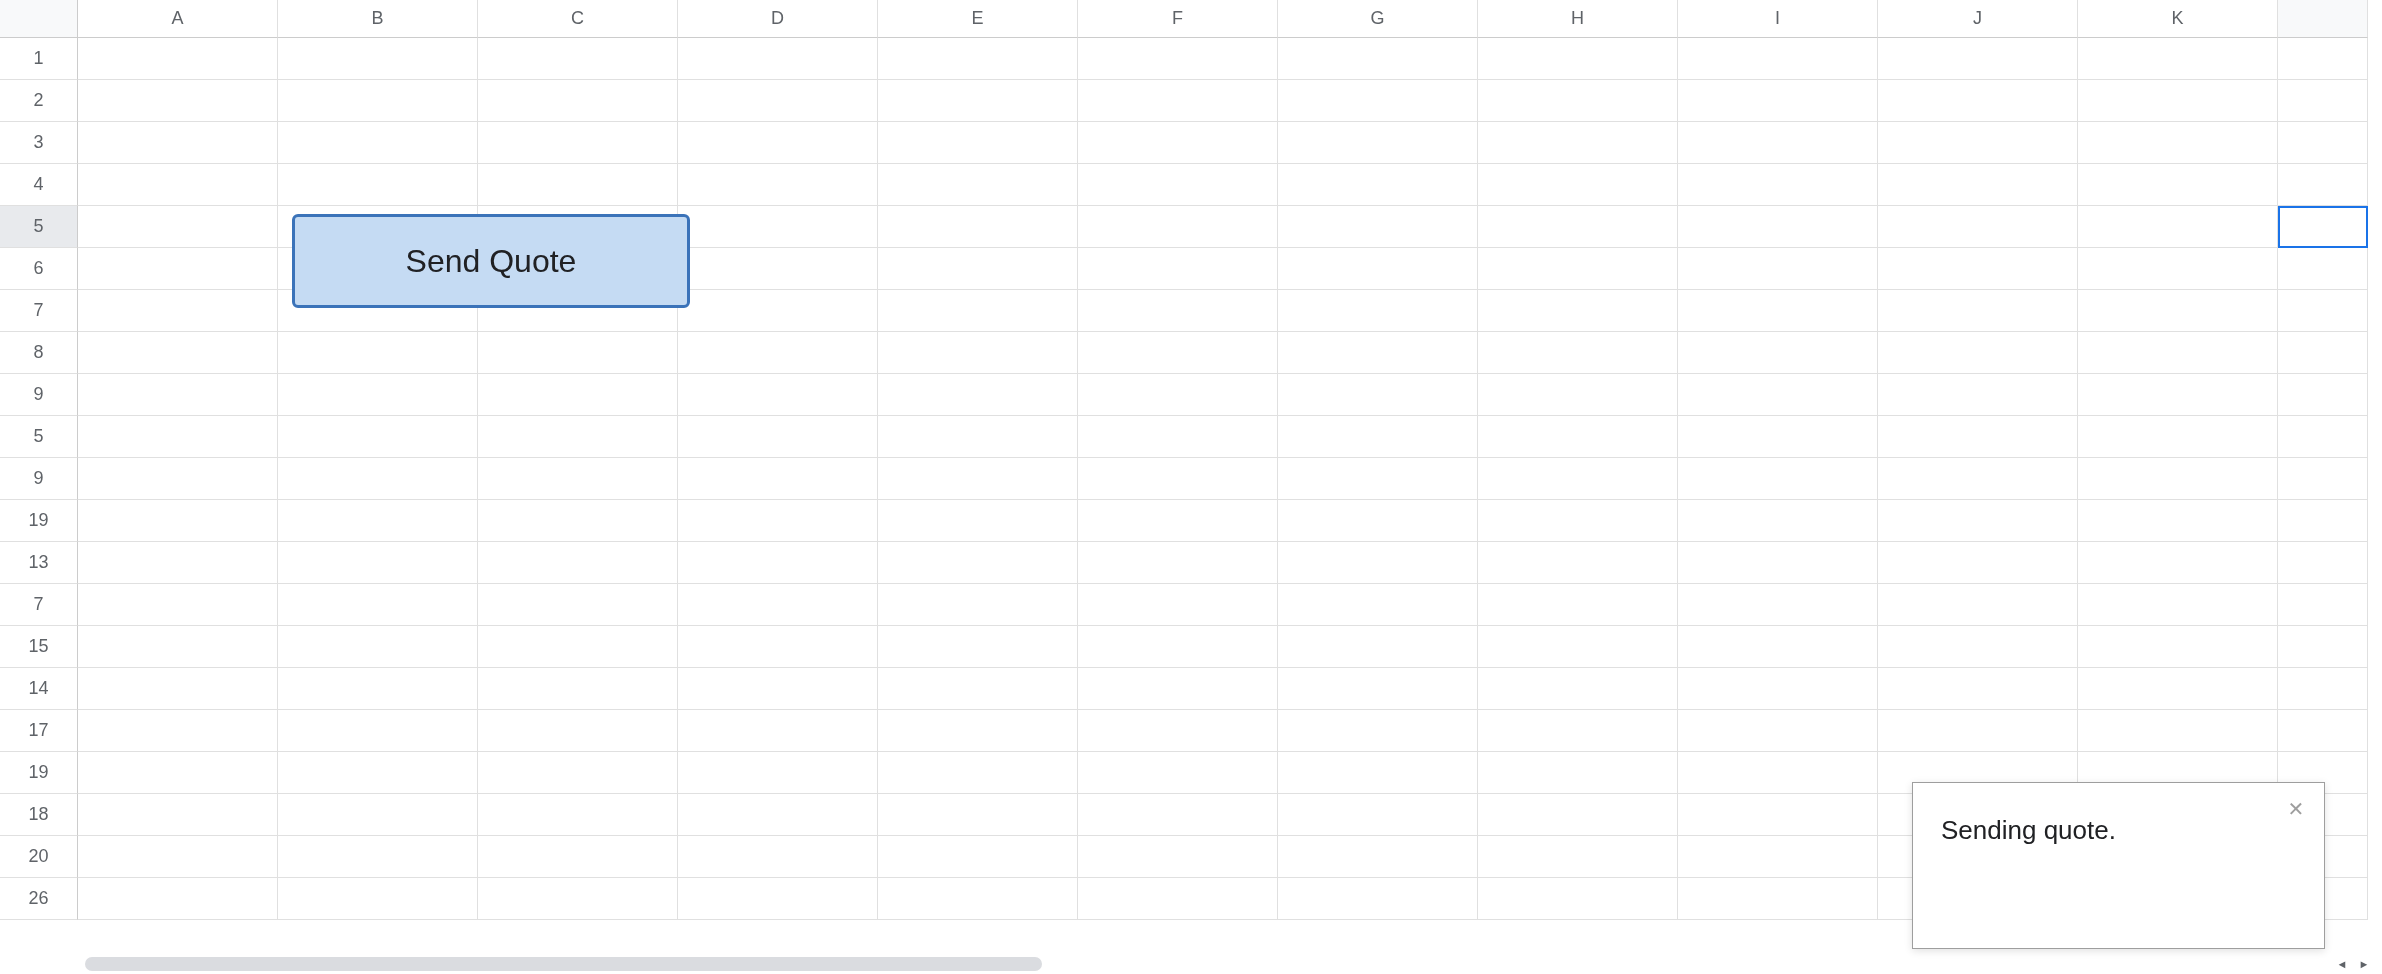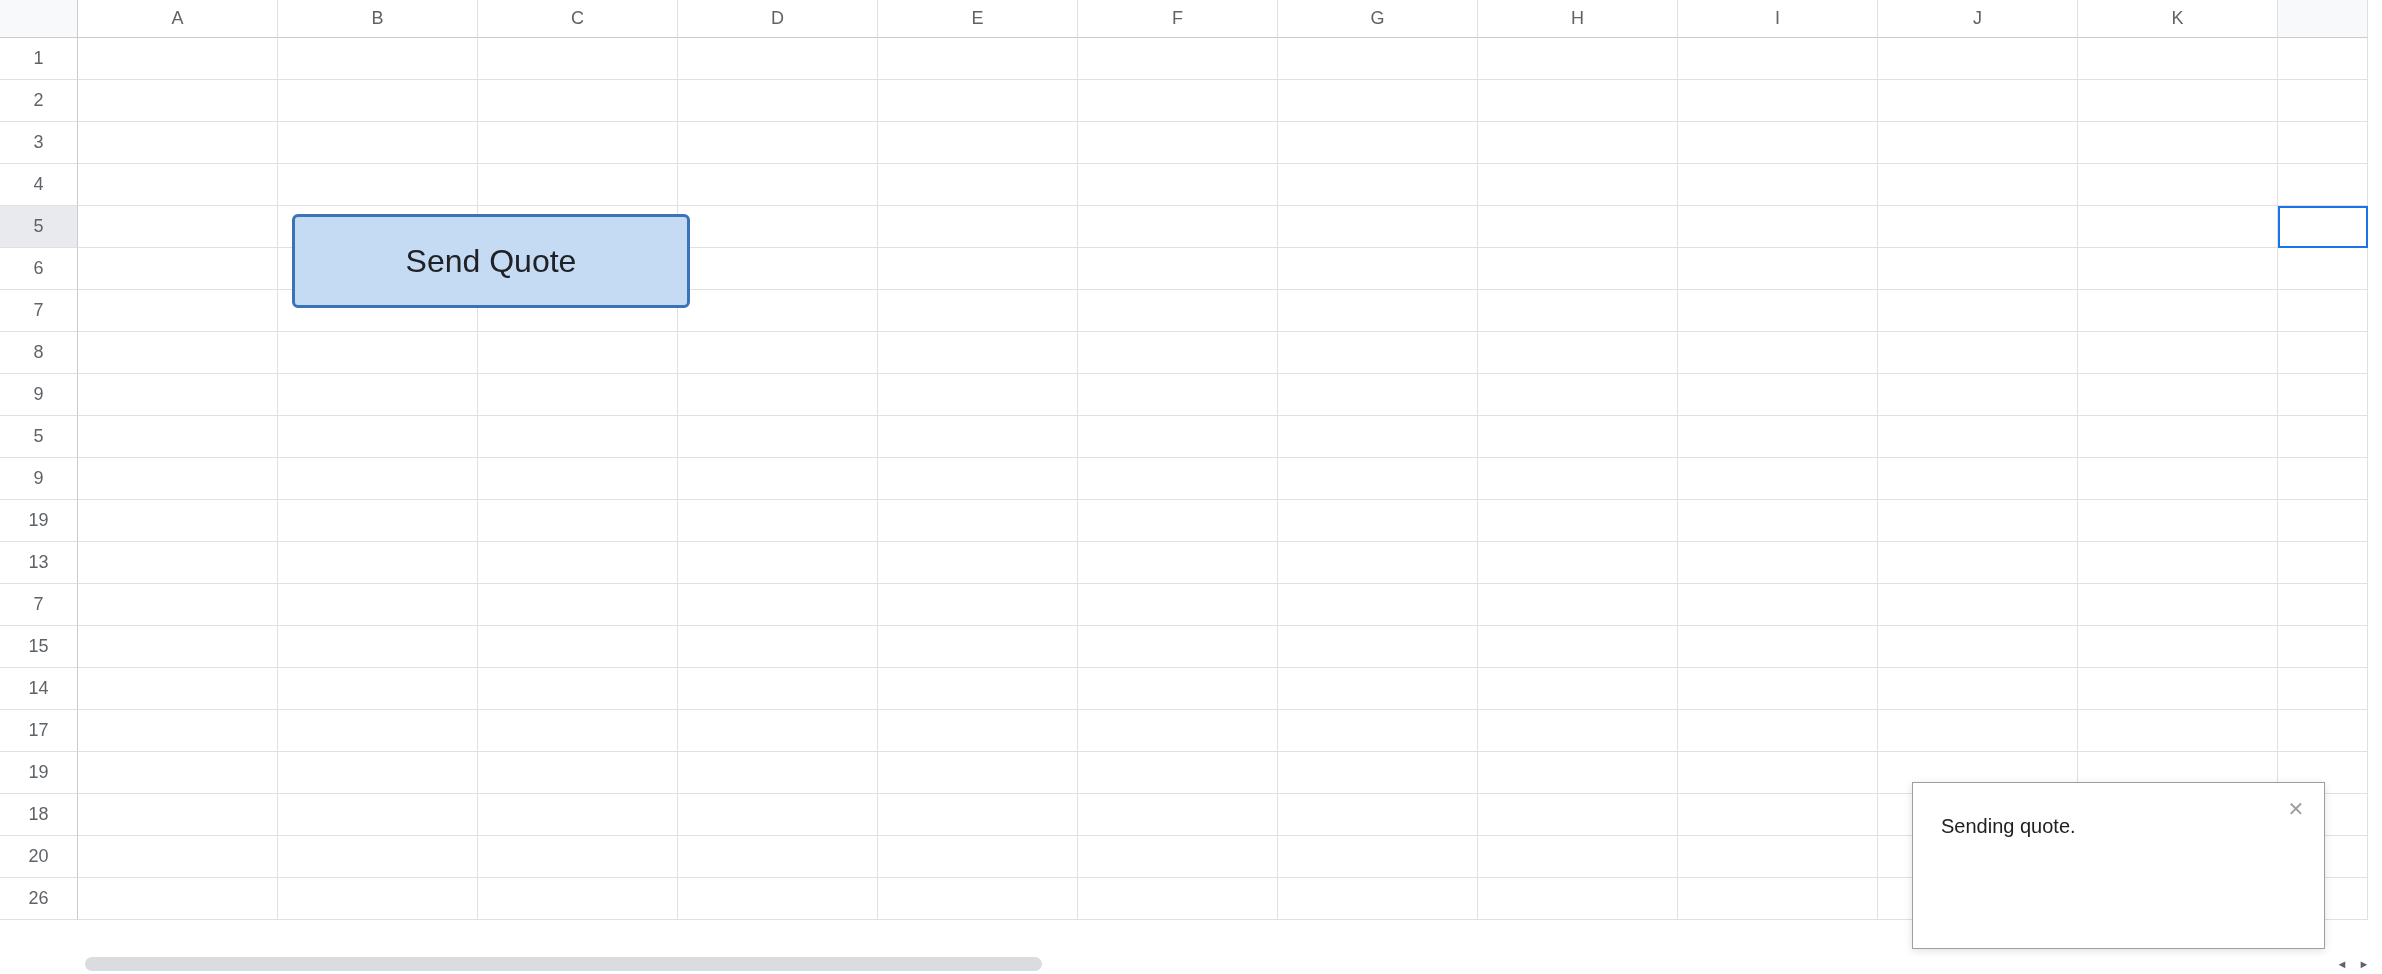--- a/index.html
+++ b/index.html
@@ -99,21 +99,21 @@
       width: 413px;
       height: 167px;
       background: #ffffff;
       border: 1px solid #9e9e9e;
       box-shadow: 0 2px 8px rgba(0,0,0,0.12);
       z-index: 20;
       padding: 32px 28px;
     }
     
     .toast-text {
-      font-size: 20px;
+      font-size: 26px;
       color: #202124;
     }
     
     .toast-close {
       position: absolute;
       top: 14px;
       right: 16px;
       width: 24px;
       height: 24px;
       cursor: pointer;

